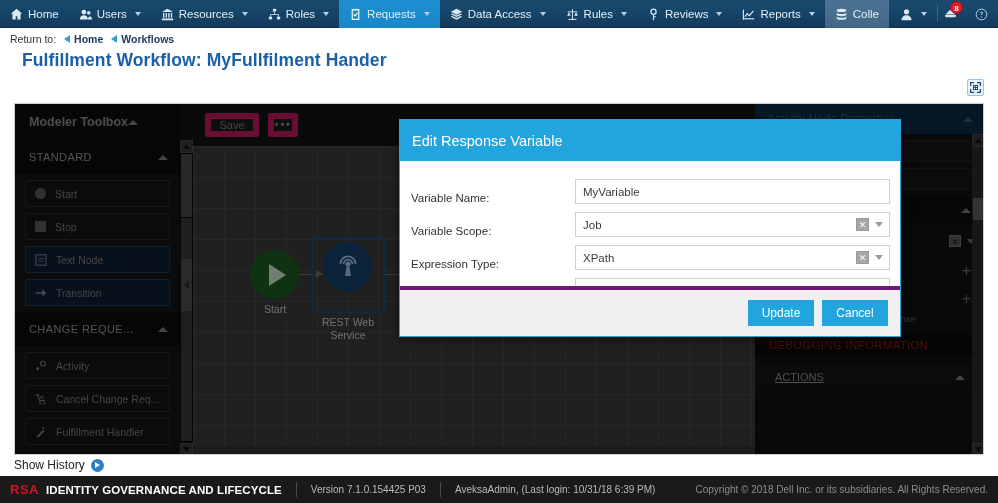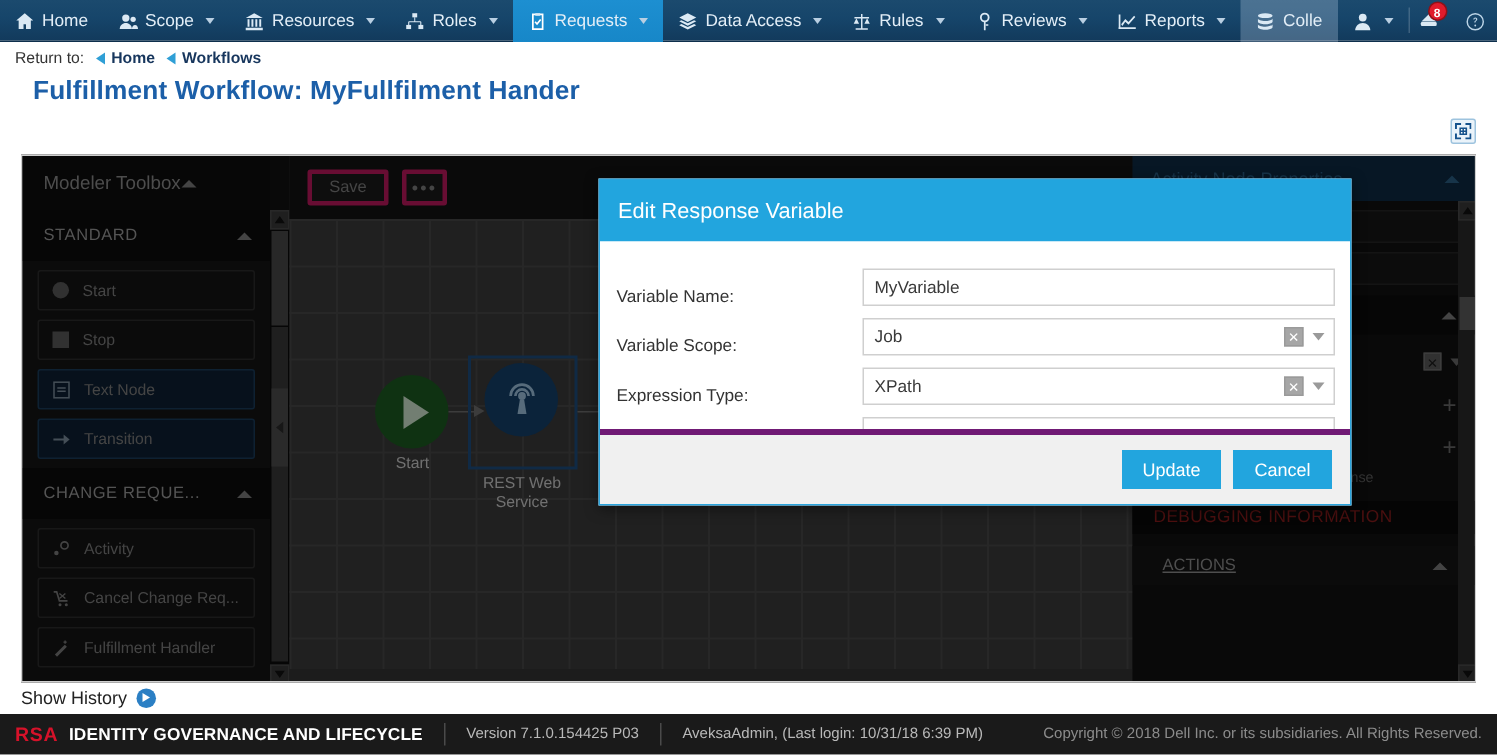--- a/index.html
+++ b/index.html
@@ -74,21 +74,21 @@
     background: #111111; border: 1px solid #cfcfcf; overflow: hidden;
   }
 
   
   .toolbox {
     position: absolute; top: 0; left: 0; width: 165px; height: 352px;
     background: #151515; color: #8e8e8e;
   }
   .toolbox-head {
     height: 36px; display: flex; align-items: center; justify-content: flex-start;
-    padding: 0 12px 0 14px; font-size: 12.5px; color: #8c8c8c; background:#0e0e0e;
+    padding: 0 12px 0 14px; font-size: 12.5px; color: #8c8c8c; background:#0e0e0e;font-weight:bold;
   }
   .sect-head {
     height: 34px; display: flex; align-items: center; justify-content: space-between;
     padding: 0 12px 0 14px; font-size: 11px; color: #9a9a9a; letter-spacing: .4px;
     background: #0c0c0c;
   }
   .chev-up {
     width: 0; height: 0;
     border-left: 5px solid transparent; border-right: 5px solid transparent;
     border-bottom: 5px solid #7d7d7d;
@@ -123,21 +123,21 @@
   
   .canvas {
     position: absolute; top: 0; left: 178px; width: 562px; height: 352px;
     background: #3b3b3b;
   }
   .canvas-toolbar {
     height: 42px; background: #131313; display: flex; align-items: center;
     padding-left: 12px; gap: 9px;
   }
   .cbtn {
-    height: 24px; min-width: 54px; border: 3px solid #be185d; border-radius: 2px;
+    height: 24px; min-width: 54px; border: 6px solid #be185d; border-radius: 2px;
     background: #1b1b1b; color: #7e7e7e; font-size: 11px;
     display: flex; align-items: center; justify-content: center; cursor: pointer;
   }
   .cbtn.dots { min-width: 30px; letter-spacing: 1.5px; font-size: 12px; }
   .grid {
     position: absolute; top: 42px; left: 0; width: 562px; height: 302px;
     background-color: #3b3b3b;
     background-image:
       linear-gradient(to right, #474747 1px, transparent 1px),
       linear-gradient(to bottom, #474747 1px, transparent 1px);
@@ -310,21 +310,21 @@
         </svg>
       <span>Home</span>
     </div>
     <div class="nav-item">
       <svg class="nav-ico" viewBox="0 0 16 16">
           <circle cx="6" cy="5" r="3"></circle>
           <circle cx="12" cy="6" r="2.2"></circle>
           <path d="M1 14c0-3 2.4-5 5-5s5 2 5 5z"></path>
           <path d="M11 14c0-2 1-3.4 2.6-3.4S16 12 16 14z"></path>
         </svg>
-      <span>Scope</span>
+      <span>Users</span>
       <i class="nav-caret"></i>
     </div>
     <div class="nav-item">
       <svg class="nav-ico" viewBox="0 0 16 16">
           <path d="M8 1 1 5h14zM2.5 6h1.6v6H2.5zm3.2 0h1.6v6H5.7zm3.2 0h1.6v6H8.9zm3.2 0h1.6v6h-1.6zM1 13h14v2H1z"></path>
         </svg>
       <span>Resources</span>
       <i class="nav-caret"></i>
     </div>
     <div class="nav-item">

